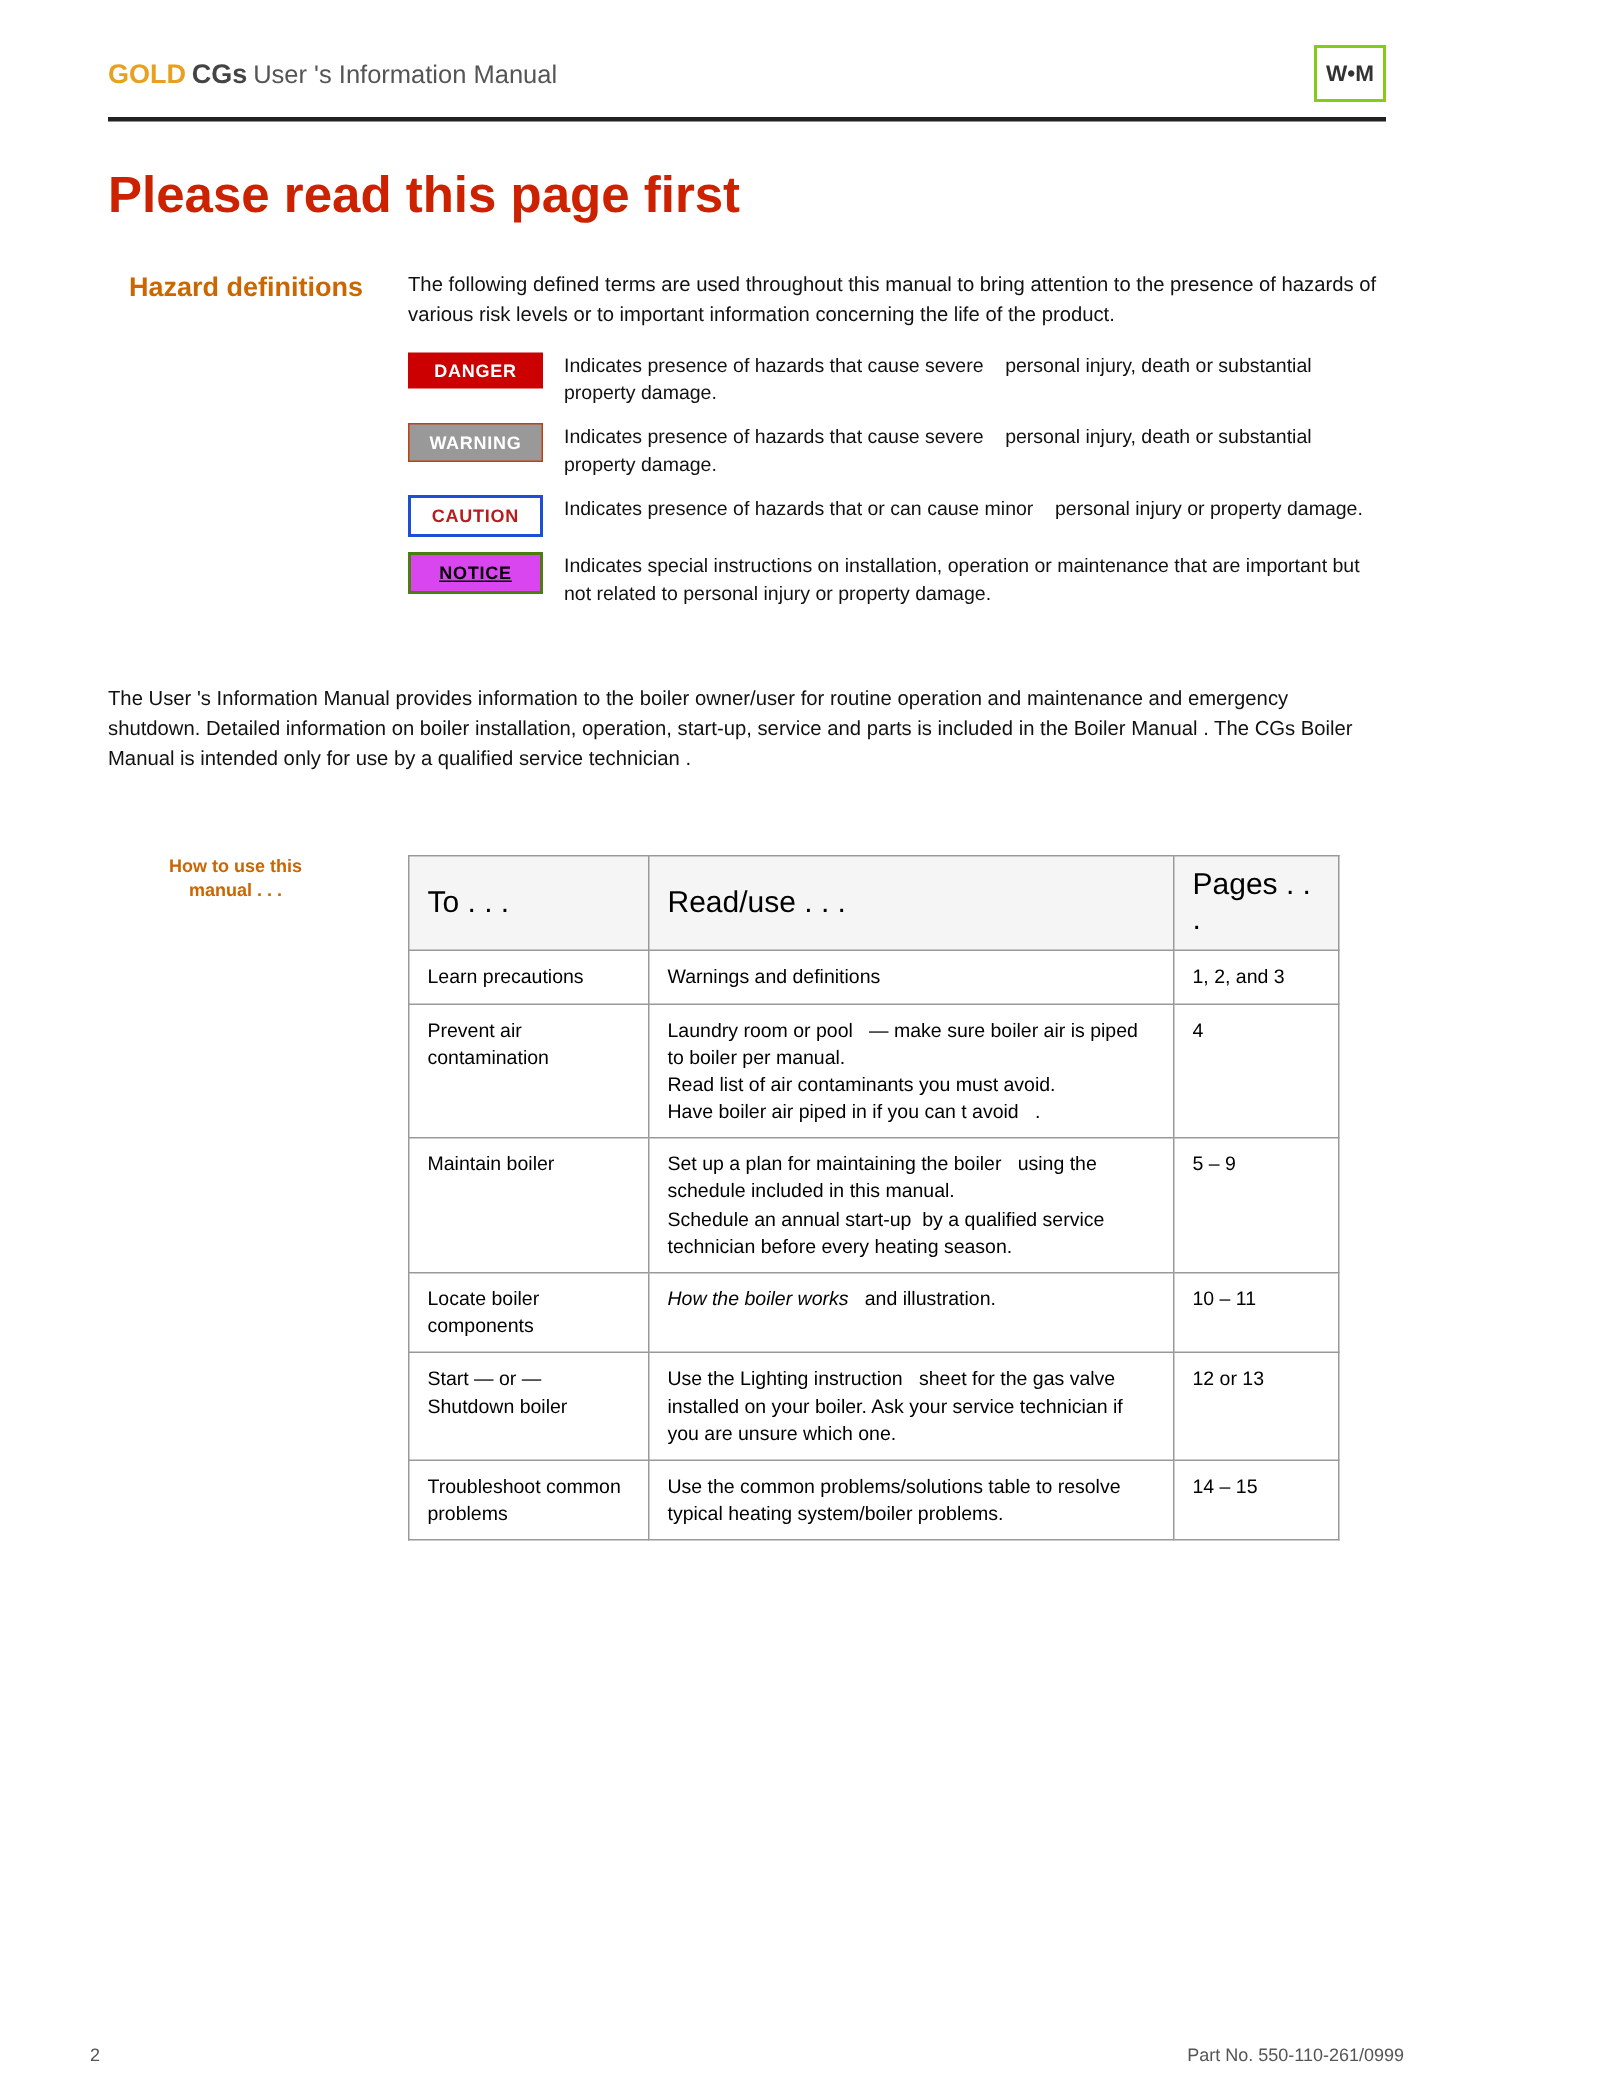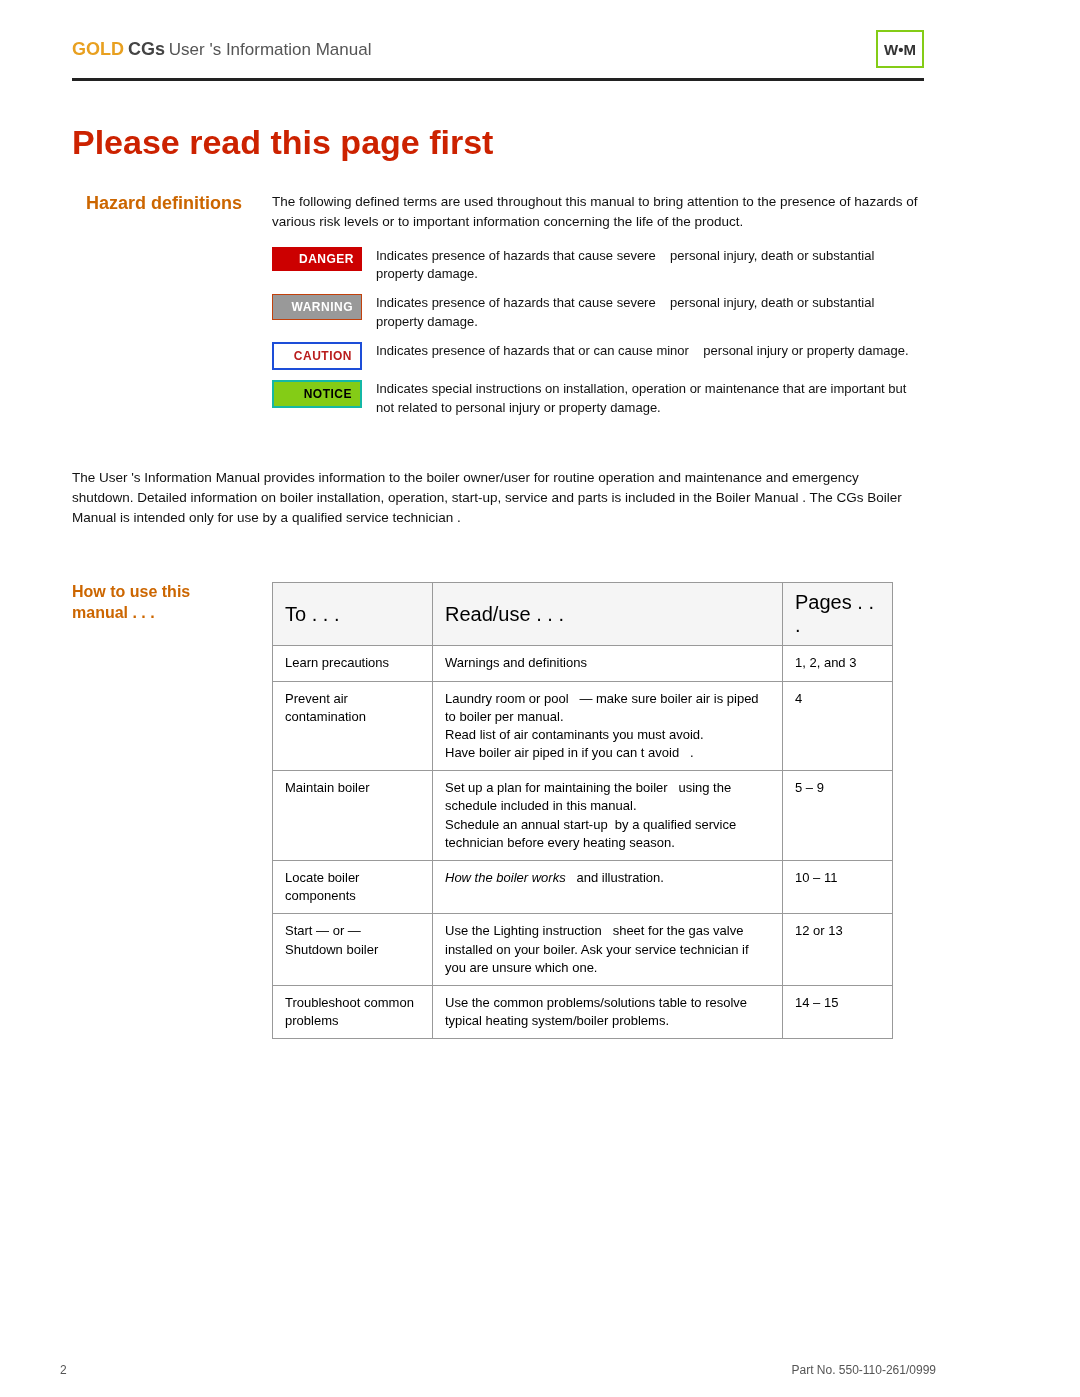--- a/index.html
+++ b/index.html
@@ -74,21 +74,21 @@
     
     .main-content {
       padding: 20px 60px 40px 60px;
     }
 
     .page-title {
       font-size: 34px;
       color: #cc2200;
       font-weight: bold;
       margin-bottom: 30px;
-      margin-top: 22px;
+      margin-top: 10px;
     }
 
     
     .section {
       display: flex;
       margin-bottom: 40px;
     }
 
     .section-label {
       width: 200px;
@@ -115,21 +115,21 @@
 
     
     .hazard-row {
       display: flex;
       align-items: flex-start;
       margin-bottom: 10px;
     }
 
     .hazard-badge {
       min-width: 90px;
-      text-align: right;
+      text-align: center;
       font-weight: bold;
       font-size: 12px;
       padding: 3px 8px;
       margin-right: 14px;
       letter-spacing: 0.5px;
     }
 
     .badge-danger {
       background: #cc0000;
       color: #fff;
@@ -141,46 +141,47 @@
       border: 1px solid #c2410c;
     }
 
     .badge-caution {
       background: #fff;
       color: #b91c1c;
       border: 2px solid #1d4ed8;
     }
 
     .badge-notice {
-      background: #84cc16;
+      background: #d946ef;
       color: #000;
-      border: 2px solid #14b8a6;
+      border: 2px solid #4d7c0f;
+      text-decoration: underline;
     }
 
     .hazard-text {
       font-size: 13px;
       line-height: 1.45;
       flex: 1;
     }
 
     
     .table-section {
       display: flex;
       margin-bottom: 40px;
       align-items: flex-start;
     }
 
     .table-label {
       width: 200px;
       min-width: 200px;
-      font-size: 16px;
+      font-size: 12px;
       color: #cc6600;
       font-weight: bold;
       line-height: 1.3;
-      text-align: left;
+      text-align: center;
       padding-right: 30px;
     }
 
     .manual-table {
       flex: 1;
       border-collapse: collapse;
       font-size: 13px;
     }
 
     .manual-table th {

